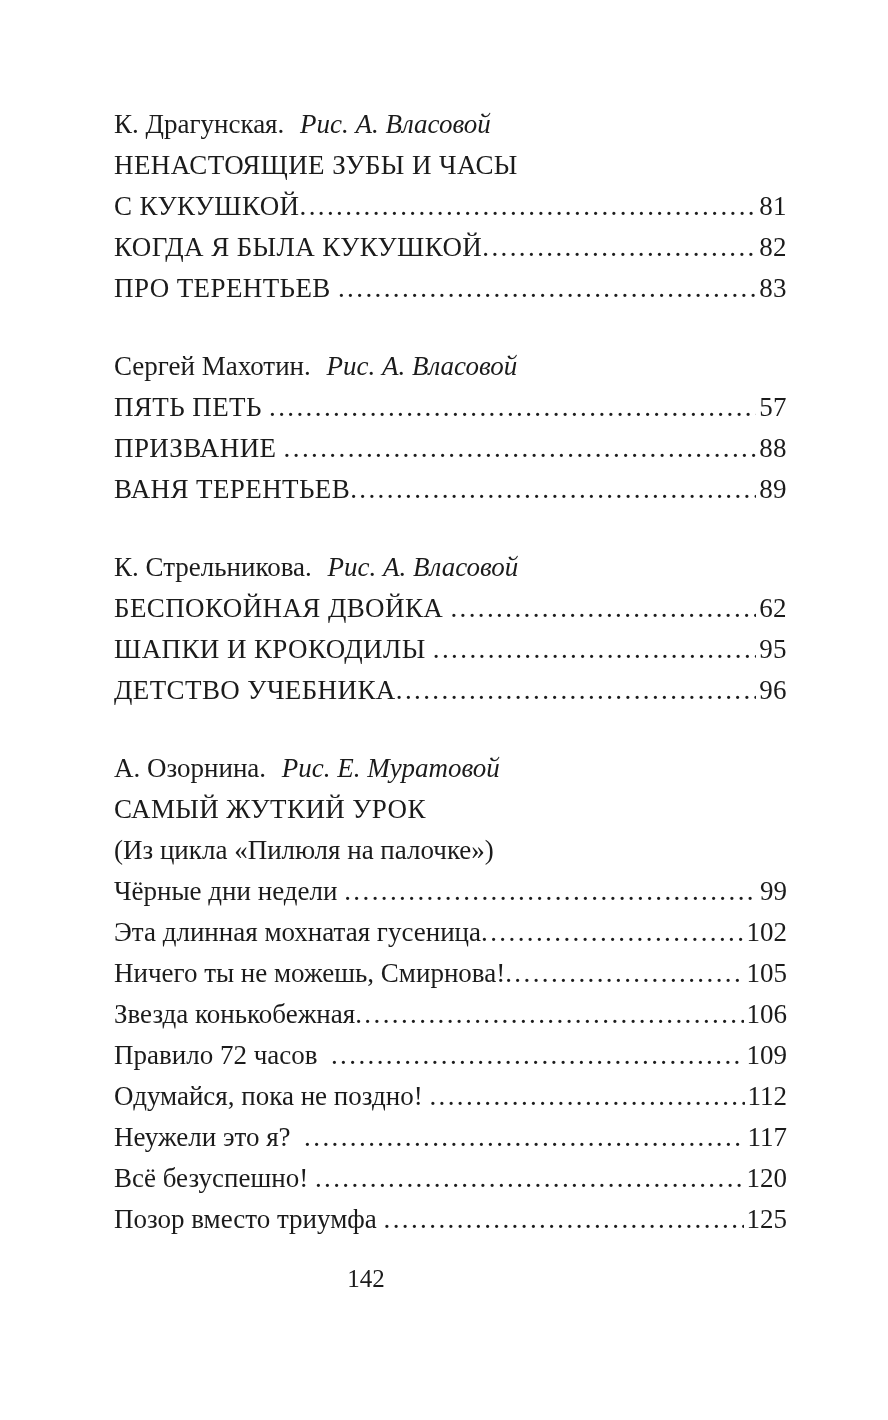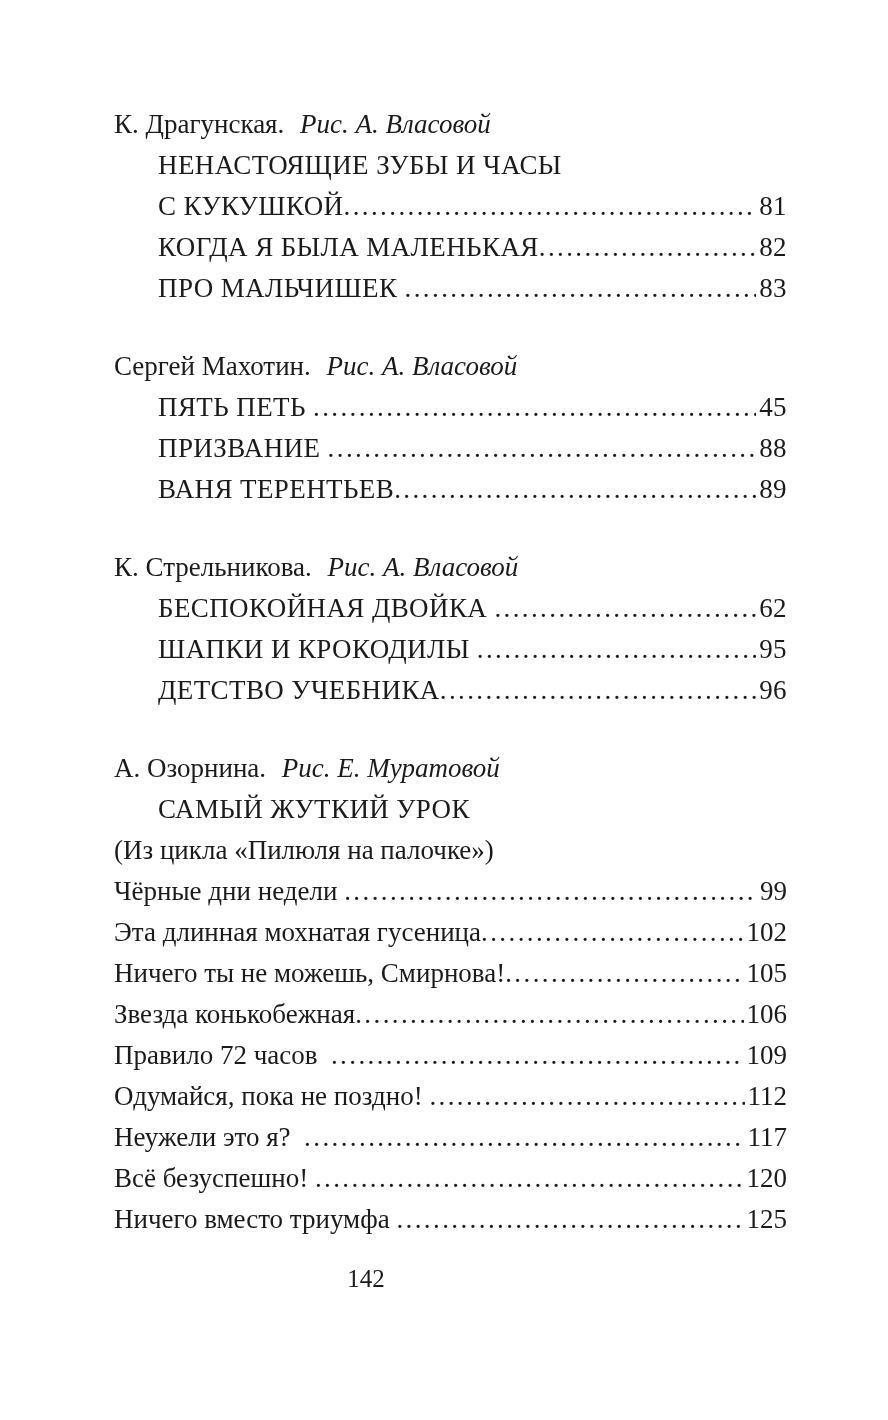--- a/index.html
+++ b/index.html
@@ -30,21 +30,20 @@
   }
   .author-line .author {
     font-style: normal;
   }
   .author-line .illustrator {
     font-style: italic;
     margin-left: 9px;
   }
   .caps {
     letter-spacing: 0.4px;
-    margin-left: 44px;
   }
   .toc-row {
     display: flex;
     align-items: center;
   }
   .toc-row .t {
     white-space: pre;
     flex: 0 0 auto;
   }
   .leader {
@@ -82,40 +81,40 @@
       <span class="author">К. Драгунская.</span>
       <span class="illustrator">Рис. А. Власовой</span>
     </div>
     <div class="line caps">НЕНАСТОЯЩИЕ ЗУБЫ И ЧАСЫ</div>
     <div class="toc-row caps">
       <span class="t">С КУКУШКОЙ</span>
       <span class="leader"></span>
       <span class="pg">81</span>
     </div>
     <div class="toc-row caps">
-      <span class="t">КОГДА Я БЫЛА МАЛЕНЬКАЯ</span>
+      <span class="t">КОГДА Я БЫЛА КУКУШКОЙ</span>
       <span class="leader"></span>
       <span class="pg">82</span>
     </div>
     <div class="toc-row caps">
-      <span class="t">ПРО МАЛЬЧИШЕК </span>
+      <span class="t">ПРО ТЕРЕНТЬЕВ </span>
       <span class="leader"></span>
       <span class="pg">83</span>
     </div>
   </section>
 
   <section class="section">
     <div class="line author-line">
       <span class="author">Сергей Махотин.</span>
       <span class="illustrator">Рис. А. Власовой</span>
     </div>
     <div class="toc-row caps">
       <span class="t">ПЯТЬ ПЕТЬ </span>
       <span class="leader"></span>
-      <span class="pg">45</span>
+      <span class="pg">57</span>
     </div>
     <div class="toc-row caps">
       <span class="t">ПРИЗВАНИЕ </span>
       <span class="leader"></span>
       <span class="pg">88</span>
     </div>
     <div class="toc-row caps">
       <span class="t">ВАНЯ ТЕРЕНТЬЕВ</span>
       <span class="leader"></span>
       <span class="pg">89</span>
@@ -185,21 +184,21 @@
       <span class="t">Неужели это я?  </span>
       <span class="leader"></span>
       <span class="pg">117</span>
     </div>
     <div class="toc-row">
       <span class="t">Всё безуспешно! </span>
       <span class="leader"></span>
       <span class="pg">120</span>
     </div>
     <div class="toc-row">
-      <span class="t">Ничего вместо триумфа </span>
+      <span class="t">Позор вместо триумфа </span>
       <span class="leader"></span>
       <span class="pg">125</span>
     </div>
   </section>
 
 </main>
 
 <div class="page-footer">142</div>
 
 </body></html>

